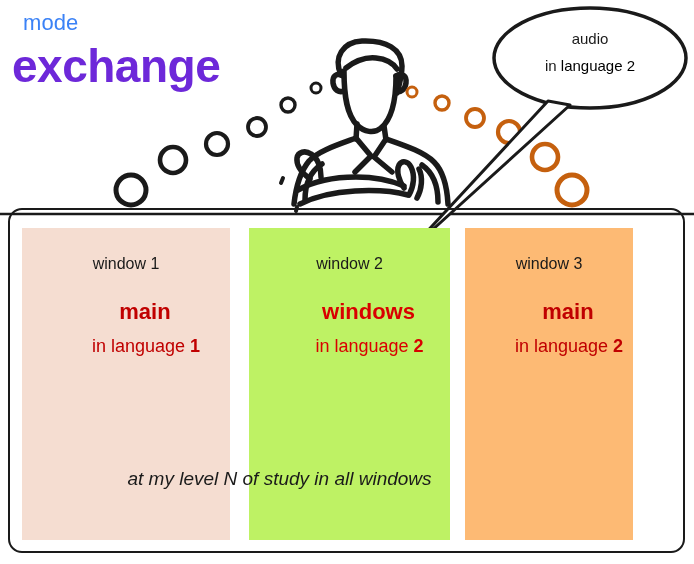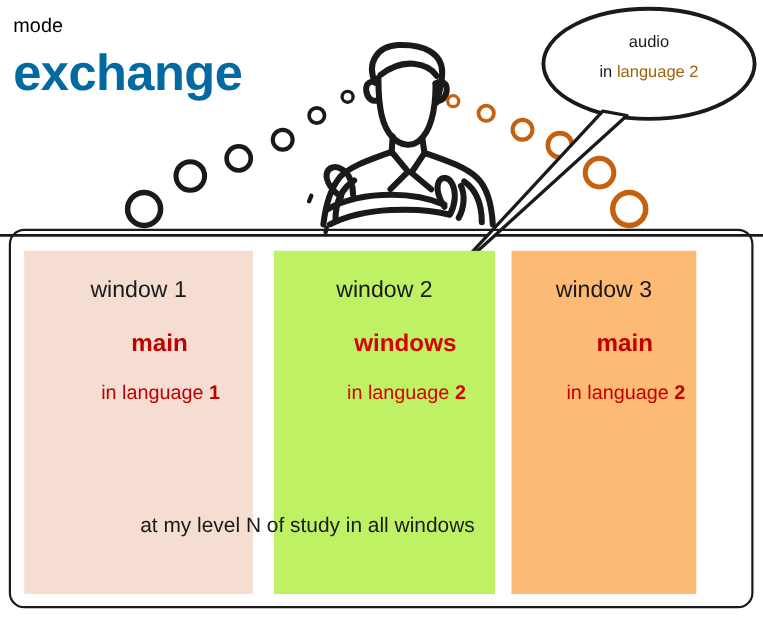--- a/index.html
+++ b/index.html
@@ -12,35 +12,35 @@
     height: 564px;
     position: relative;
     overflow: hidden;
     font-family: "Liberation Sans", sans-serif;
     -webkit-font-smoothing: antialiased;
   }
 
   
   #mode-label {
     position: absolute;
-    left: 12px;
+    left: 23px;
     top: 13px;
-    font-size: 18px;
+    font-size: 22px;
     line-height: 20px;
-    color: #000000;
+    color: #3b82f6;
     letter-spacing: 0.1px;
   }
   #mode-name {
     position: absolute;
     left: 12px;
     top: 40px;
     font-size: 46px;
     line-height: 52px;
     font-weight: bold;
-    color: #0369a1;
+    color: #6d28d9;
     letter-spacing: -0.5px;
   }
 
   
   #illustration {
     position: absolute;
     left: 0;
     top: 0;
     width: 694px;
     height: 564px;
@@ -51,21 +51,21 @@
   #speech-bubble-text {
     position: absolute;
     left: 497px;
     top: 25px;
     width: 186px;
     text-align: center;
     font-size: 15px;
     line-height: 27px;
     color: #1a1a1a;
   }
-  #speech-bubble-text .accent { color: #a16207; }
+  #speech-bubble-text .accent { color: #000000; }
 
   
   #windows-container {
     position: absolute;
     left: 8px;
     top: 208px;
     width: 677px;
     height: 345px;
     box-sizing: border-box;
     border: 2px solid #1a1a1a;
@@ -79,51 +79,52 @@
     height: 312px;
     box-sizing: border-box;
     padding-top: 24px;
     text-align: center;
   }
   #window-panel-1 { left: 22px;  width: 208px; background: #F5DDD1; }
   #window-panel-2 { left: 249px; width: 201px; background: #bef264; }
   #window-panel-3 { left: 465px; width: 168px; background: #fdba74; }
 
   .window-title {
-    font-size: 21px;
+    font-size: 16px;
     line-height: 24px;
     color: #1a1a1a;
   }
   .window-kind {
     margin-top: 22px;
     font-size: 22px;
     line-height: 28px;
     font-weight: bold;
     padding-left: 38px;
   }
   .window-lang {
-    margin-top: 19px;
+    margin-top: 8px;
     font-size: 18px;
     line-height: 24px;
     padding-left: 40px;
   }
   .window-lang .num { font-weight: bold; }
 
   .tone-muted  { color: #C00000; }
   .tone-bright { color: #D90000; }
 
   #footer-note {
     position: absolute;
     left: 22px;
     top: 466px;
     width: 515px;
     text-align: center;
     font-size: 19px;
     line-height: 26px;
     color: #1a1a1a;
+    font-style: italic;
   }
 </style>
 </head>
 <body>
 
 <div id="mode-label">mode</div>
 
 <div id="mode-name">exchange</div>
 
 <svg id="illustration" viewBox="0 0 694 564">

